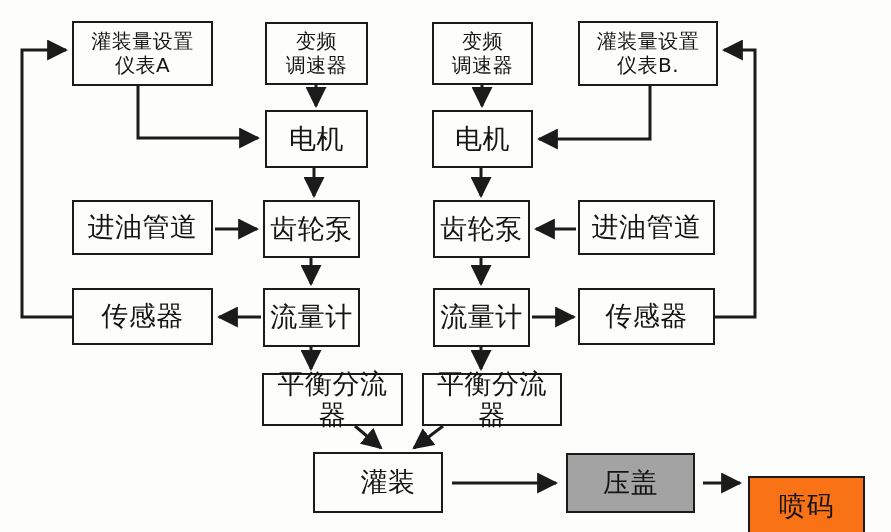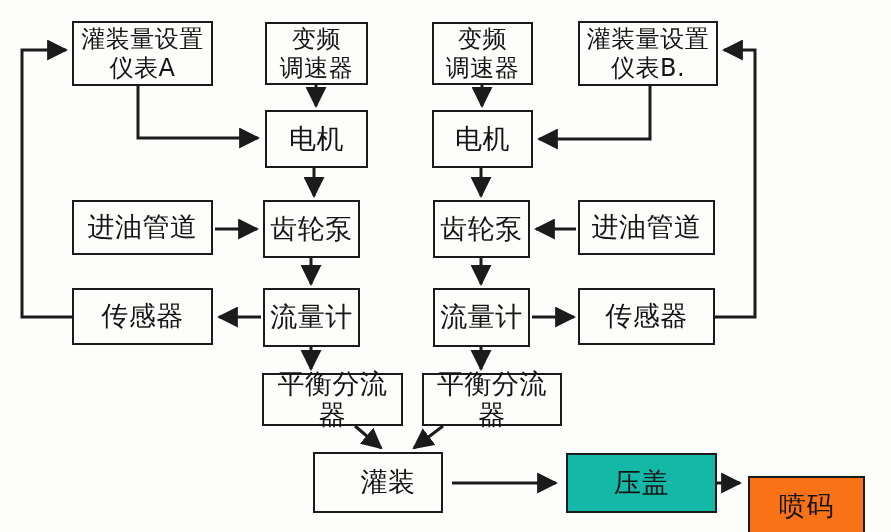--- a/index.html
+++ b/index.html
@@ -35,21 +35,21 @@
     justify-content: center;
     text-align: center;
     color: #141414;
     font-size: 27px;
     line-height: 1.12;
     letter-spacing: 0.5px;
     white-space: pre-line;
     font-family: "DejaVu Sans", "Liberation Sans", sans-serif;
   }
   .node.two-line {
-    font-size: 24px;
+    font-size: 20px;
     line-height: 1.18;
   }
 </style>
 </head>
 <body>
 
 <div id="canvas">
 
   <svg id="wires" viewBox="0 0 891 532" width="891" height="532" xmlns="http://www.w3.org/2000/svg">
     <defs>
@@ -103,17 +103,17 @@
       <div class="node" style="left: 263px; top: 200px; width: 97px; height: 58px; border-color: rgb(27, 27, 27); background: rgb(253, 253, 251); color: rgb(20, 20, 20);">齿轮泵</div>
       <div class="node" style="left: 433px; top: 200px; width: 97px; height: 58px; border-color: rgb(27, 27, 27); background: rgb(253, 253, 251); color: rgb(20, 20, 20);">齿轮泵</div>
       <div class="node" style="left: 578px; top: 200px; width: 137px; height: 55px; border-color: rgb(27, 27, 27); background: rgb(253, 253, 251); color: rgb(20, 20, 20);">进油管道</div>
       <div class="node" style="left: 72px; top: 288px; width: 141px; height: 57px; border-color: rgb(27, 27, 27); background: rgb(253, 253, 251); color: rgb(20, 20, 20);">传感器</div>
       <div class="node" style="left: 263px; top: 288px; width: 97px; height: 59px; border-color: rgb(27, 27, 27); background: rgb(253, 253, 251); color: rgb(20, 20, 20);">流量计</div>
       <div class="node" style="left: 433px; top: 288px; width: 97px; height: 59px; border-color: rgb(27, 27, 27); background: rgb(253, 253, 251); color: rgb(20, 20, 20);">流量计</div>
       <div class="node" style="left: 578px; top: 288px; width: 137px; height: 57px; border-color: rgb(27, 27, 27); background: rgb(253, 253, 251); color: rgb(20, 20, 20);">传感器</div>
       <div class="node" style="left: 262px; top: 373px; width: 141px; height: 53px; border-color: rgb(27, 27, 27); background: rgb(253, 253, 251); color: rgb(20, 20, 20);">平衡分流器</div>
       <div class="node" style="left: 422px; top: 373px; width: 140px; height: 53px; border-color: rgb(27, 27, 27); background: rgb(253, 253, 251); color: rgb(20, 20, 20);">平衡分流器</div>
       <div class="node" style="left: 313px; top: 452px; width: 130px; height: 61px; border-color: rgb(27, 27, 27); background: rgb(253, 253, 251); color: rgb(20, 20, 20); padding-left: 20px;">灌装</div>
-      <div class="node" style="left: 566px; top: 453px; width: 151px; height: 60px; border-color: rgb(27, 27, 27); background: #14b8a6; color: rgb(20, 20, 20);">压盖</div>
+      <div class="node" style="left: 566px; top: 453px; width: 129px; height: 60px; border-color: rgb(27, 27, 27); background: #a3a3a3; color: rgb(20, 20, 20);">压盖</div>
       <div class="node" style="left: 748px; top: 476px; width: 117px; height: 60px; border-color: rgb(27, 27, 27); background: #f97316; color: rgb(20, 20, 20);">喷码</div>
     </div>
 
 </div>
 
 </body></html>

